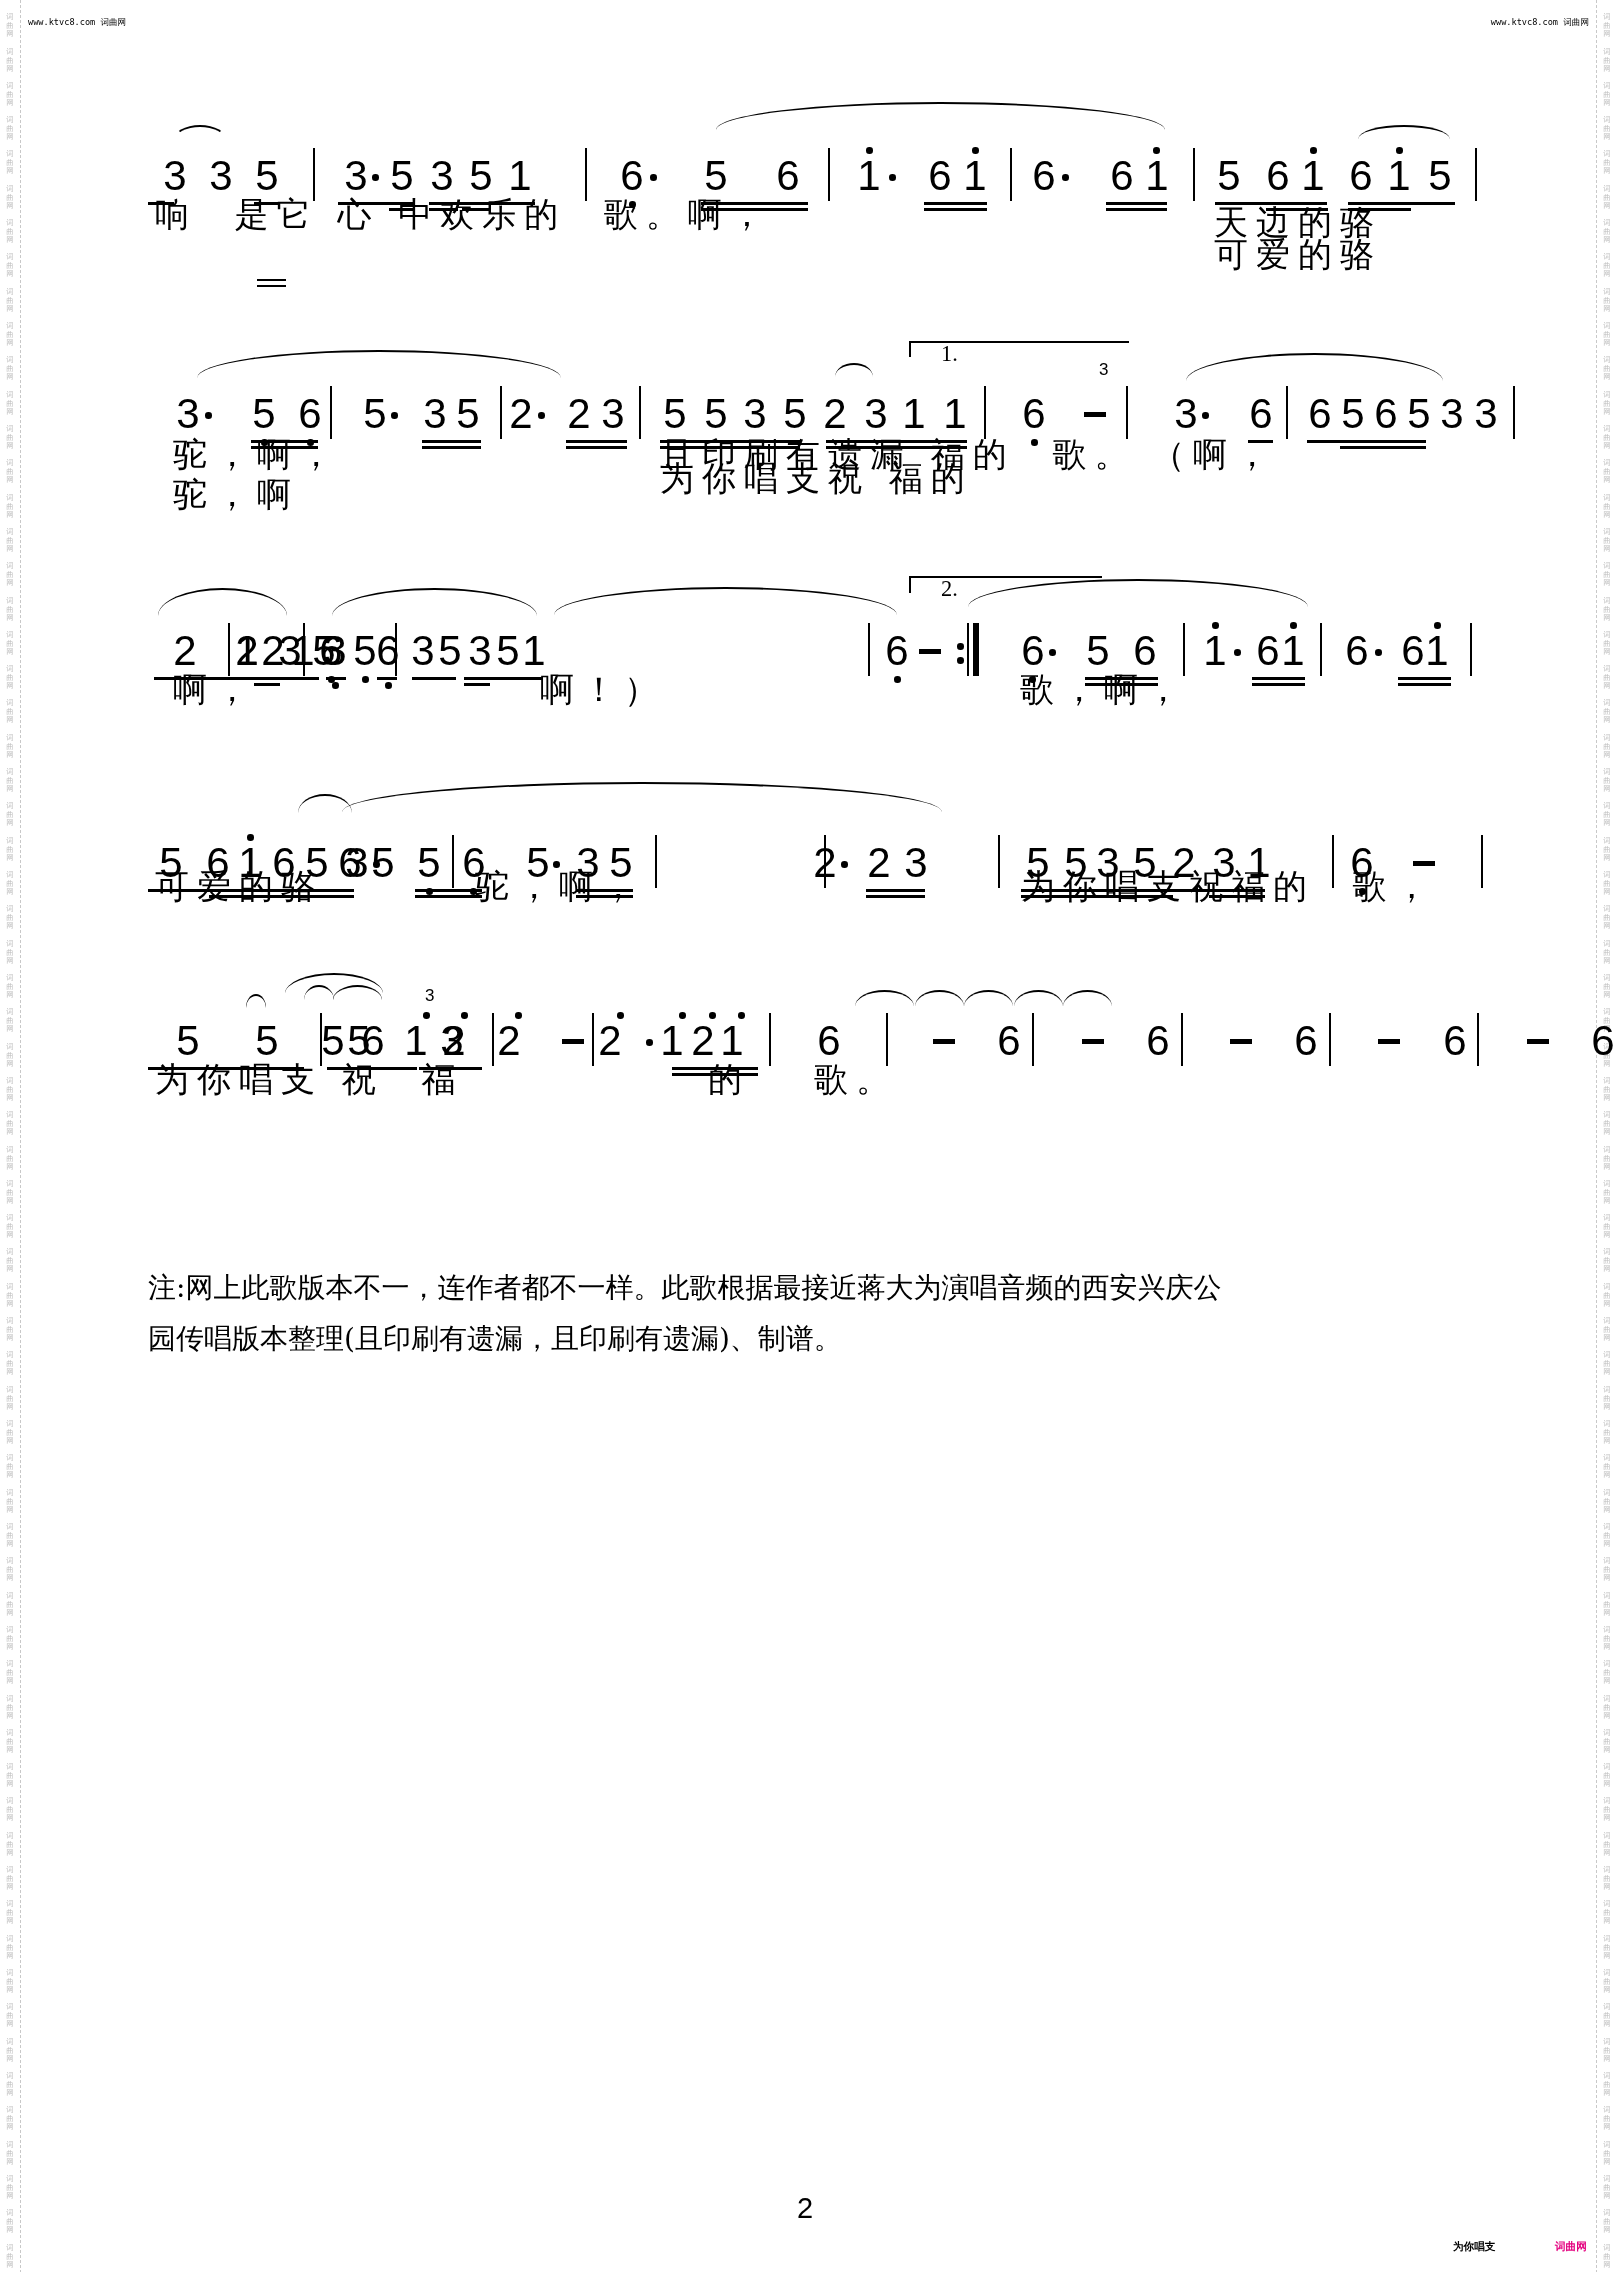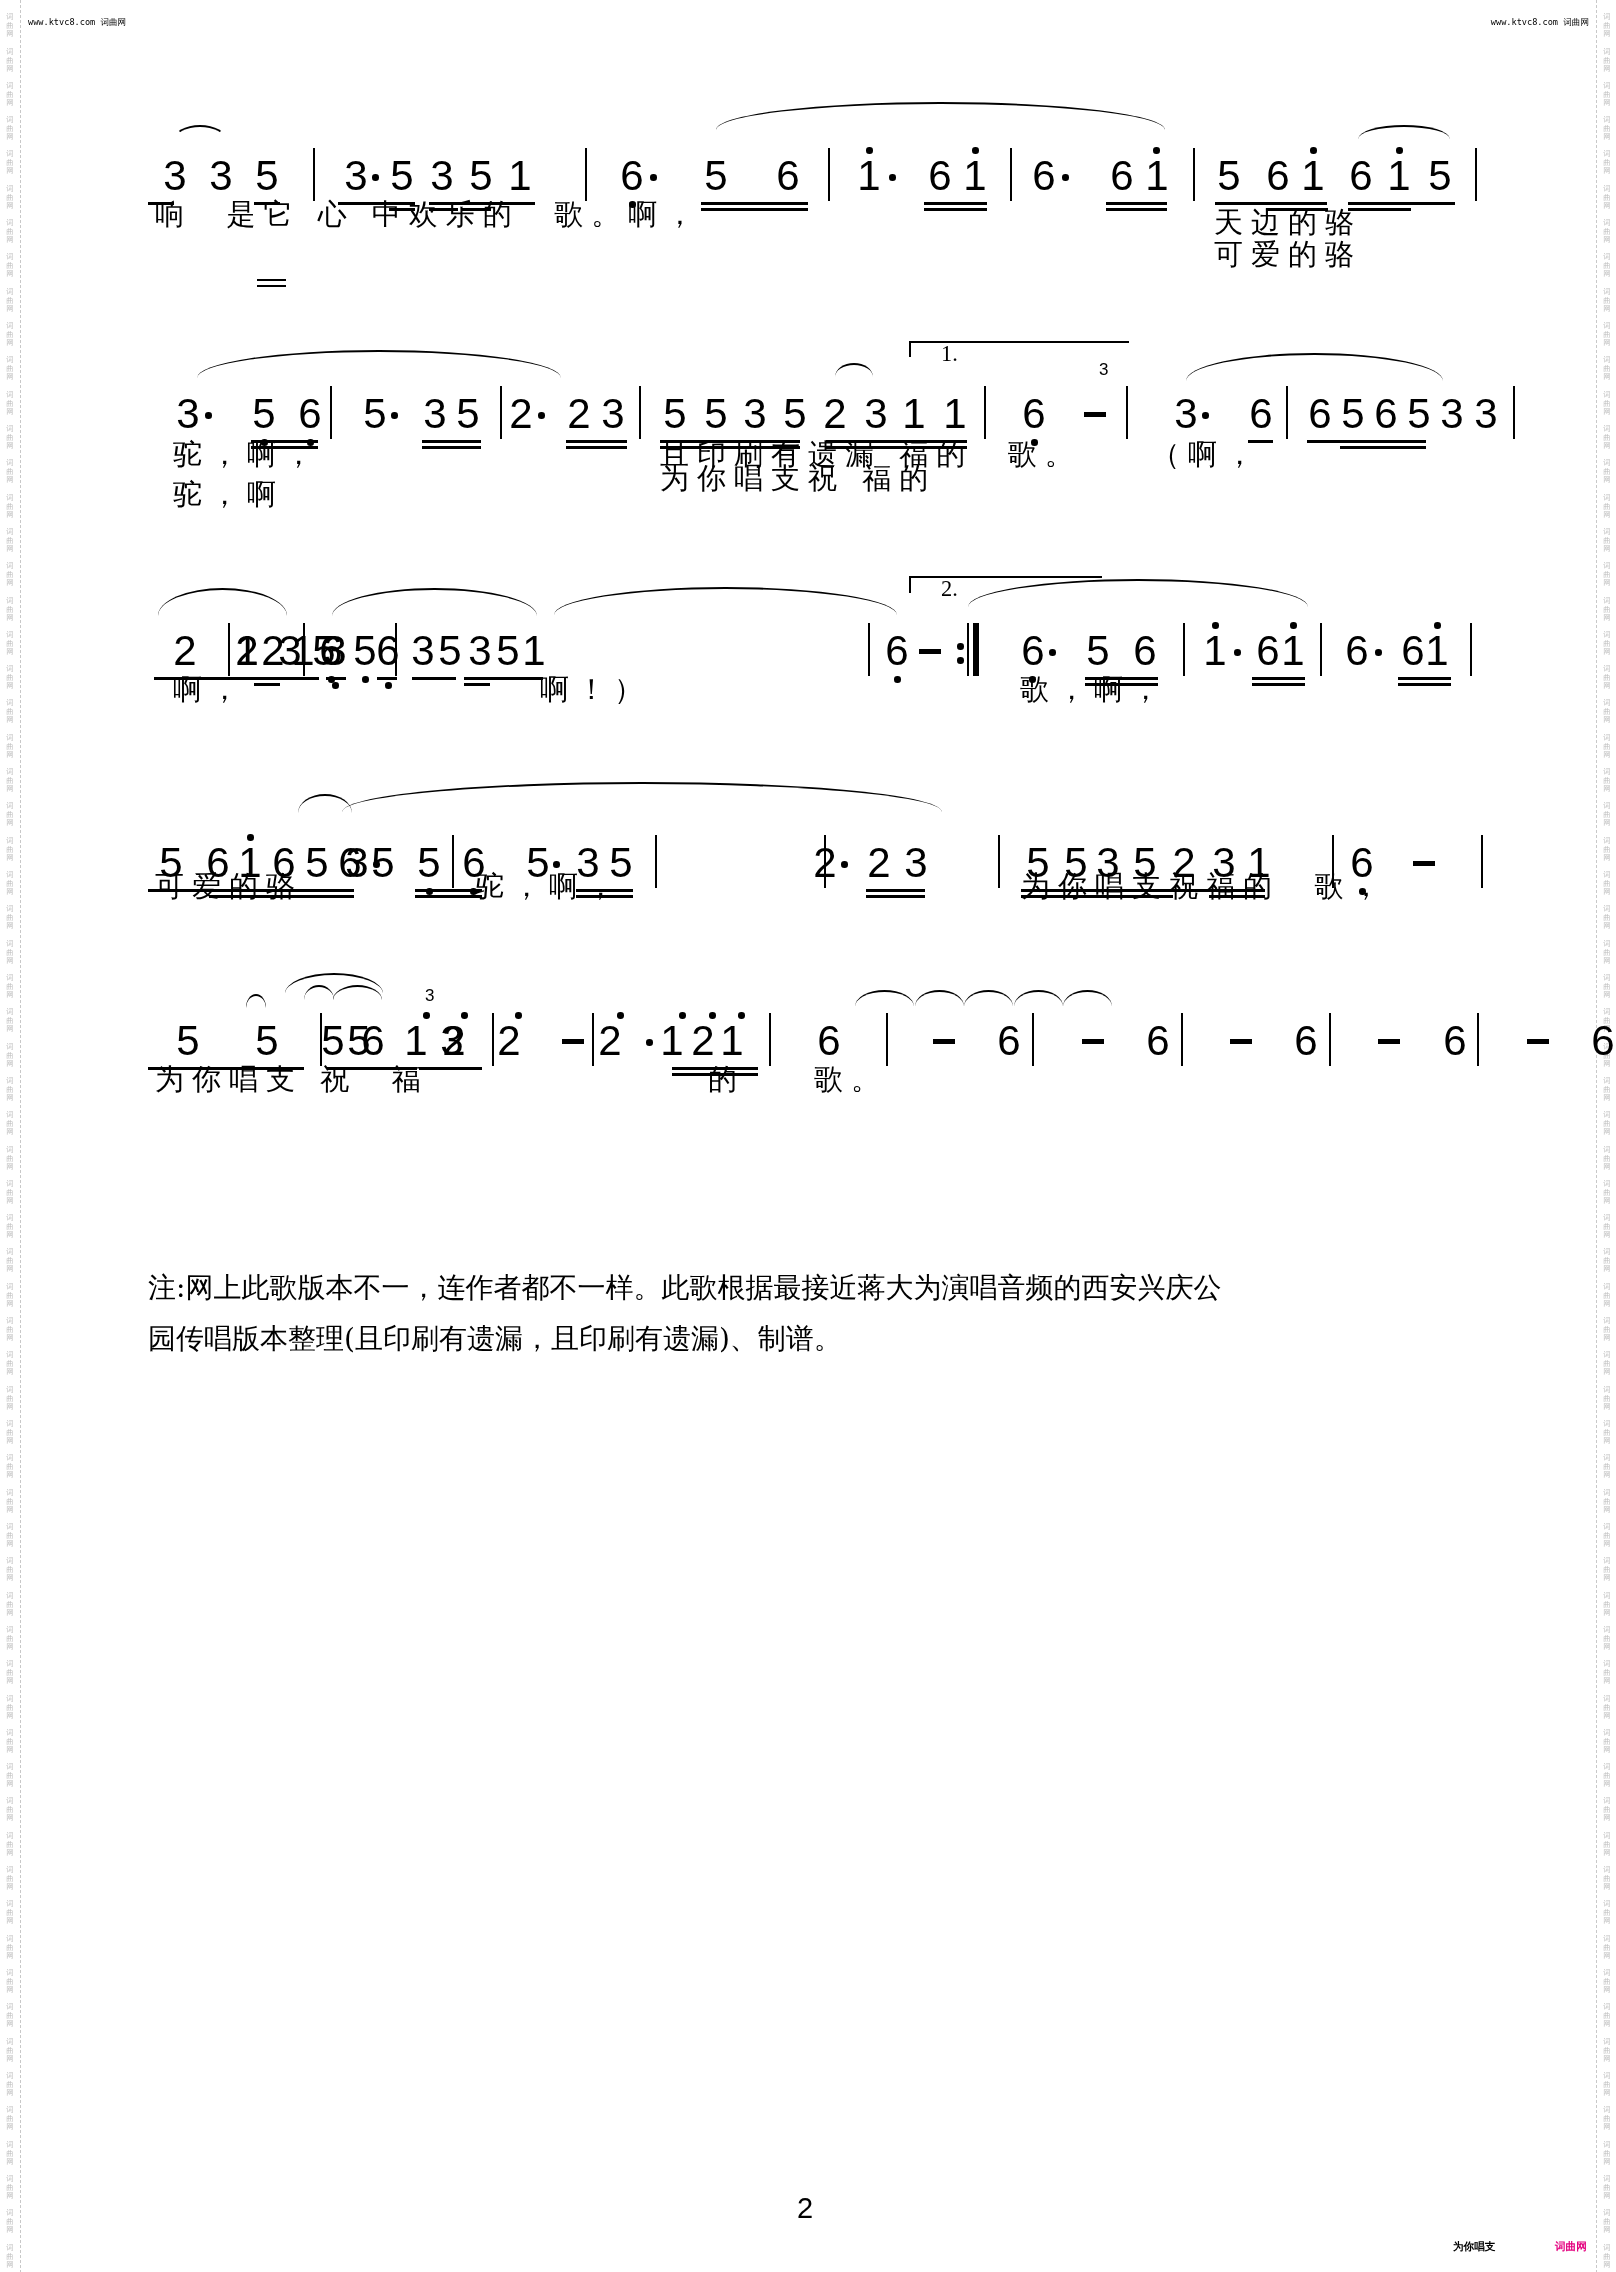--- a/index.html
+++ b/index.html
@@ -12,21 +12,21 @@
   .hdr.l{left:28px;} .hdr.r{right:28px;}
   .row{position:absolute;left:0;width:1617px;height:211px;}
   .arc{position:absolute;border:2px solid #000;border-bottom:none;border-left-color:transparent;border-right-color:transparent;border-radius:50%/100% 100% 0 0;}
   .arc2{position:absolute;border-top:2px solid #000;border-radius:50%/100% 100% 0 0;}
   .bar{position:absolute;width:2px;background:#000;}
   .n{position:absolute;font-family:"Liberation Sans",sans-serif;font-size:42px;line-height:42px;width:26px;text-align:center;}
   .ul{position:absolute;height:2.6px;background:#000;}
   .dot{position:absolute;width:6.6px;height:6.6px;border-radius:50%;background:#000;}
   .dash{position:absolute;height:5.3px;width:22.4px;background:#000;}
   .aug{position:absolute;width:6.6px;height:6.6px;border-radius:50%;background:#000;}
-  .ly{position:absolute;font-family:"DejaVu Sans",sans-serif;font-size:29px;line-height:32px;white-space:pre;letter-spacing:8px;}
+  .ly{position:absolute;font-family:"DejaVu Sans",sans-serif;font-size:34px;line-height:32px;white-space:pre;letter-spacing:8px;}
   .volta{position:absolute;border-top:2px solid #000;border-left:2px solid #000;height:14.5px;}
   .volta span{position:absolute;top:0;left:30px;font-family:"Liberation Serif",serif;font-size:22.4px;line-height:22.4px;}
   .trip{position:absolute;font-family:"Liberation Sans",sans-serif;font-size:17px;}
   .note-text{position:absolute;left:148px;font-family:"DejaVu Serif",serif;font-size:28px;line-height:63px;width:1320px;}
   .pagenum{position:absolute;left:797px;top:2192px;font-family:"Liberation Sans",sans-serif;font-size:29px;}
   .src{position:absolute;top:2240px;font-size:10.6px;font-weight:bold;}
 </style>
 </head>
 <body>
 

